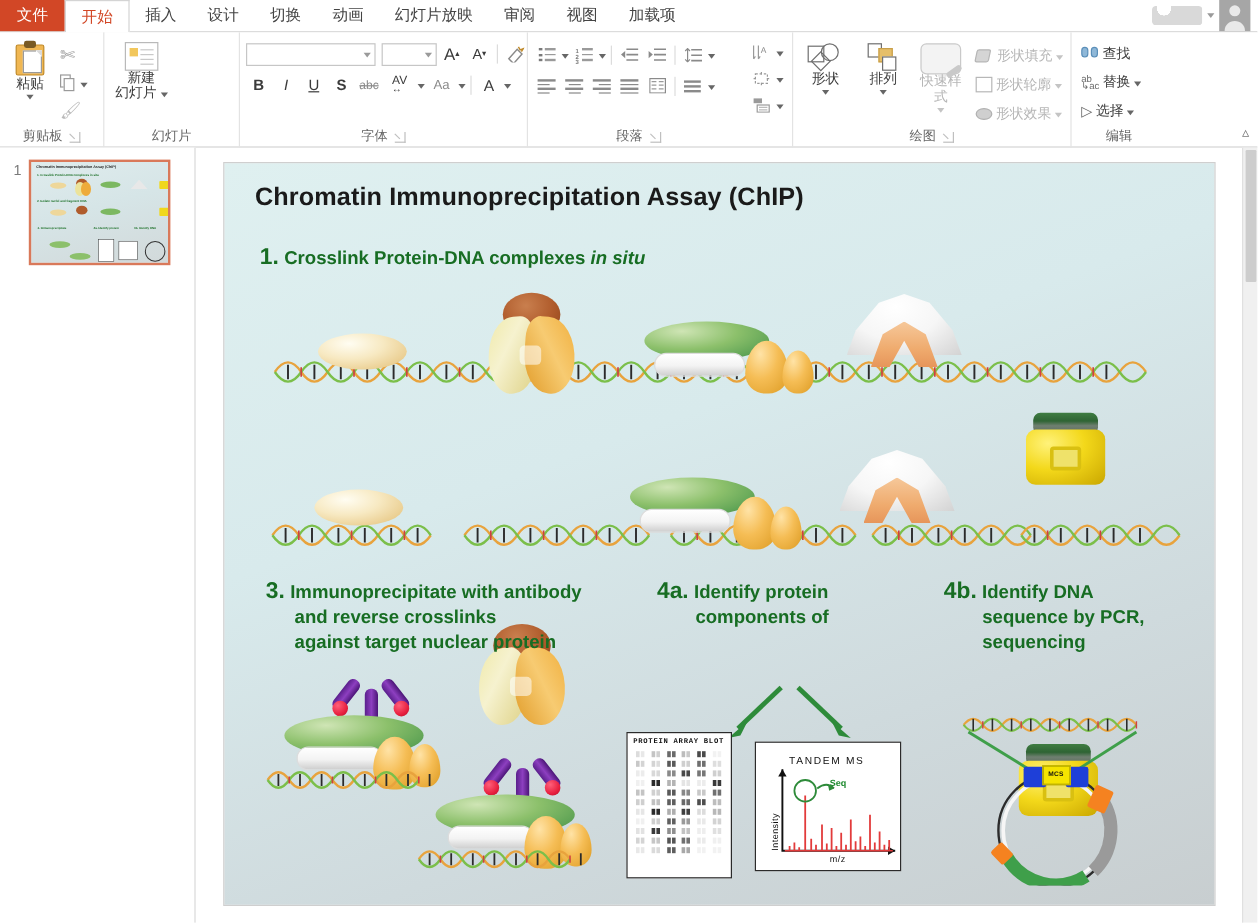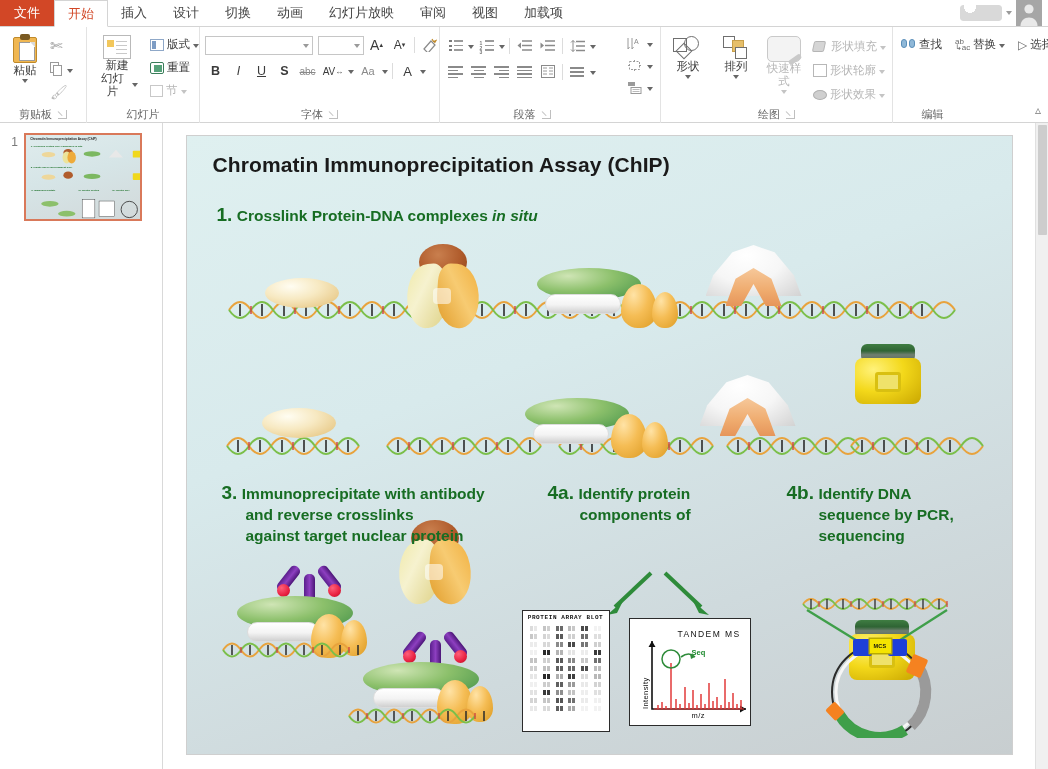--- a/index.html
+++ b/index.html
@@ -331,36 +331,20 @@
   <div class="rgroup" style="width:113px">
     <div class="rbody" style="gap:5px;padding-top:3px">
       <div class="bigbtn" style="min-width:50px">
         <div class="newslide-ico"></div>
         <div class="lbl">新建</div>
         <div class="lbl" style="display:flex;align-items:center;gap:3px">
           <span>幻灯片</span>
           <span class="caret-d" style="margin-top:0"></span>
         </div>
       </div>
-      <div style="display:flex;flex-direction:column;gap:6px;padding-top:3px">
-        <div class="smallbtn">
-          <span class="mini-ico ico"></span>
-          <span>版式</span>
-          <span class="caret-d"></span>
-        </div>
-        <div class="smallbtn">
-          <span class="mini-ico2 ico"></span>
-          <span>重置</span>
-        </div>
-        <div class="smallbtn dim">
-          <span class="mini-ico3 ico"></span>
-          <span>节</span>
-          <span class="caret-d" style="border-top-color:#c4c4c4"></span>
-        </div>
-      </div>
     </div>
     <div class="rlabel">
       <span>幻灯片</span>
     </div>
   </div>
 
   <div class="rgroup" style="width:240px">
     <div class="rbody" style="flex-direction:column;gap:6px;padding-top:5px">
       <div class="fgrow">
         <div class="fontbox fontname">
@@ -379,21 +363,21 @@
           </svg>
         </div>
       </div>
       <div class="fgrow">
         <div class="fbtn b">B</div>
         <div class="fbtn i">I</div>
         <div class="fbtn u">U</div>
         <div class="fbtn" style="font-weight:bold">S</div>
         <div class="fbtn s" style="font-size:10px;color:#8a8a8a">abc</div>
         <div class="fbtn" style="font-size:10px;width:26px">
-          <span style="display:flex;flex-direction:row;align-items:flex-start;line-height:7px">
+          <span style="display:flex;flex-direction:column;align-items:flex-start;line-height:7px">
             <span>AV</span>
             <span style="font-size:8px">↔</span>
           </span>
         </div>
         <span class="caret-d"></span>
         <div class="fbtn" style="font-size:11px;color:#8a8a8a;width:24px">Aa</div>
         <span class="caret-d"></span>
         <div class="fsep"></div>
         <div class="fbtn" style="font-size:13px">A</div>
         <span class="caret-d"></span>
@@ -586,21 +570,21 @@
         </div>
       </div>
     </div>
     <div class="rlabel">
       <span>绘图</span>
       <span class="dialog-launcher"></span>
     </div>
   </div>
 
   <div class="rgroup" style="width:80px">
-    <div class="rbody" style="flex-direction:row;gap:7px;padding-top:6px">
+    <div class="rbody" style="flex-direction:column;gap:7px;padding-top:6px">
       <div class="smallbtn">
         <span class="find-ico ico">
             <i></i>
             <i></i>
           </span>
         <span>查找</span>
       </div>
       <div class="smallbtn">
         <span class="rep-ico ico">ab<br>↳ac</span>
         <span>替换</span>
@@ -1104,21 +1088,21 @@
               <i style="background:#f2f2f2"></i>
             </div>
           <div class="blot-cell">
               <i style="background:#f2f2f2"></i>
               <i style="background:#f2f2f2"></i>
             </div>
         </div>
       </div>
 
       <div class="panel" style="left:442px;top:482px;width:122px;height:108px">
-        <div class="ms-title" style="left:48px;top:10px">TANDEM  MS</div>
+        <div class="ms-title" style="left:28px;top:10px">TANDEM  MS</div>
         <div class="ms-ylab" style="left:11px;top:90px">Intensity</div>
         <div class="ms-xlab" style="left:62px;top:92px">m/z</div>
         <div class="ms-seq" style="left:62px;top:29px">Seq</div>
         <svg width="122" height="108" style="position:absolute;left:0;top:0">
           <path d="M22 22 V90 H116" stroke="#111" stroke-width="1.6" fill="none"></path>
           <path d="M22 22 l-3.5 6 h7 z" fill="#111"></path>
           <path d="M116 90 l-6 -3.5 v7 z" fill="#111"></path>
           <g stroke="#e23b3b" stroke-width="1.5">
             <path d="M28 90v-4M32 90v-7M36 90v-3M41 90v-46M46 90v-10M50 90v-5M55 90v-22M59 90v-6M63 90v-19M67 90v-4M71 90v-15M75 90v-5M79 90v-26M83 90v-8M87 90v-12M91 90v-4M95 90v-30M99 90v-7M103 90v-16M107 90v-5M111 90v-9"></path>
           </g>

